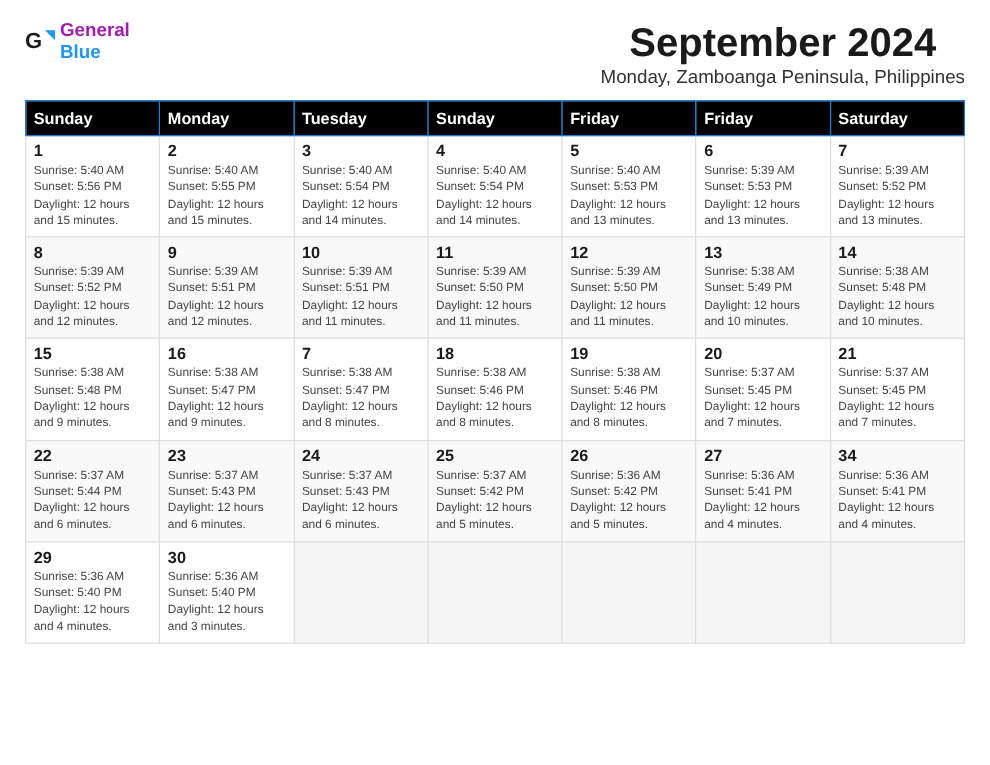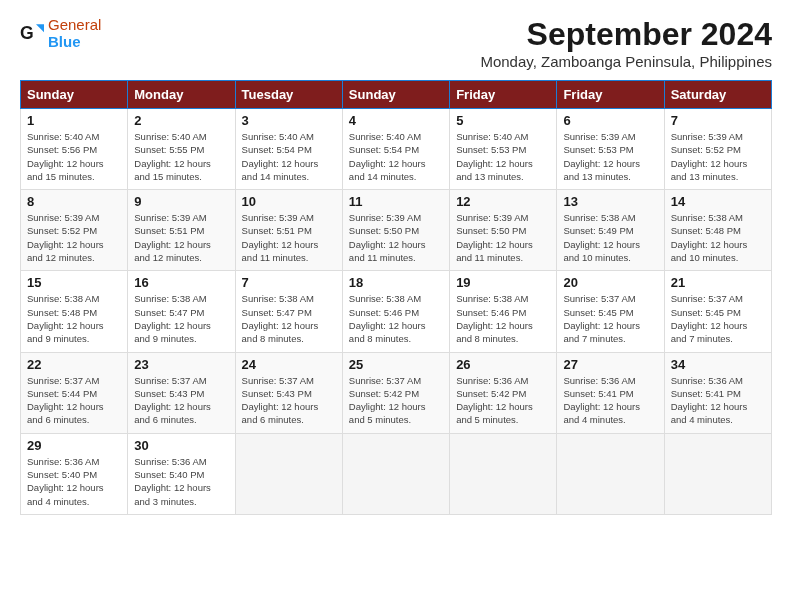--- a/index.html
+++ b/index.html
@@ -19,38 +19,38 @@
     .logo {
       display: flex;
       align-items: center;
       gap: 4px;
     }
     .logo-icon {
       width: 24px;
       height: 24px;
     }
     .title-area {
-      text-align: right;
+      text-align: center;
     }
     .month-title {
       font-size: 32px;
       font-weight: bold;
       color: #1a1a1a;
     }
     .location-title {
       font-size: 15px;
       color: #333;
     }
     .calendar-table {
       width: 100%;
       border-collapse: collapse;
       border: 1px solid #ccc;
     }
     .calendar-table th {
-      background: #7f1d1d;
+      background: #000000;
       color: #fff;
       font-size: 13px;
       font-weight: bold;
       padding: 6px 6px;
       text-align: left;
       border: 1px solid #1a7dd7;
     }
     .calendar-table td {
       width: calc(100% / 7);
       vertical-align: top;
@@ -83,21 +83,21 @@
 </head>
 <body>
 
 <div class="header-area">
   <div class="logo">
     <svg class="logo-icon" viewBox="0 0 30 30" xmlns="http://www.w3.org/2000/svg">
       <text y="22" font-size="22" font-weight="bold" fill="#1a1a1a">G</text>
       <polygon points="20,4 30,4 30,14" fill="#2196F3"></polygon>
     </svg>
     <div>
-      <div style="font-size:15px;font-weight:normal;color:#c2410c;text-align:center;">General</div>
+      <div style="font-size:15px;font-weight:bold;color:#a21caf;text-align:center;">General</div>
       <div style="font-size:15px;font-weight:bold;color:#2196F3;">Blue</div>
     </div>
   </div>
   <div class="title-area">
     <div class="month-title">September 2024</div>
     <div class="location-title">Monday, Zamboanga Peninsula, Philippines</div>
   </div>
 </div>
 
 <table class="calendar-table">

